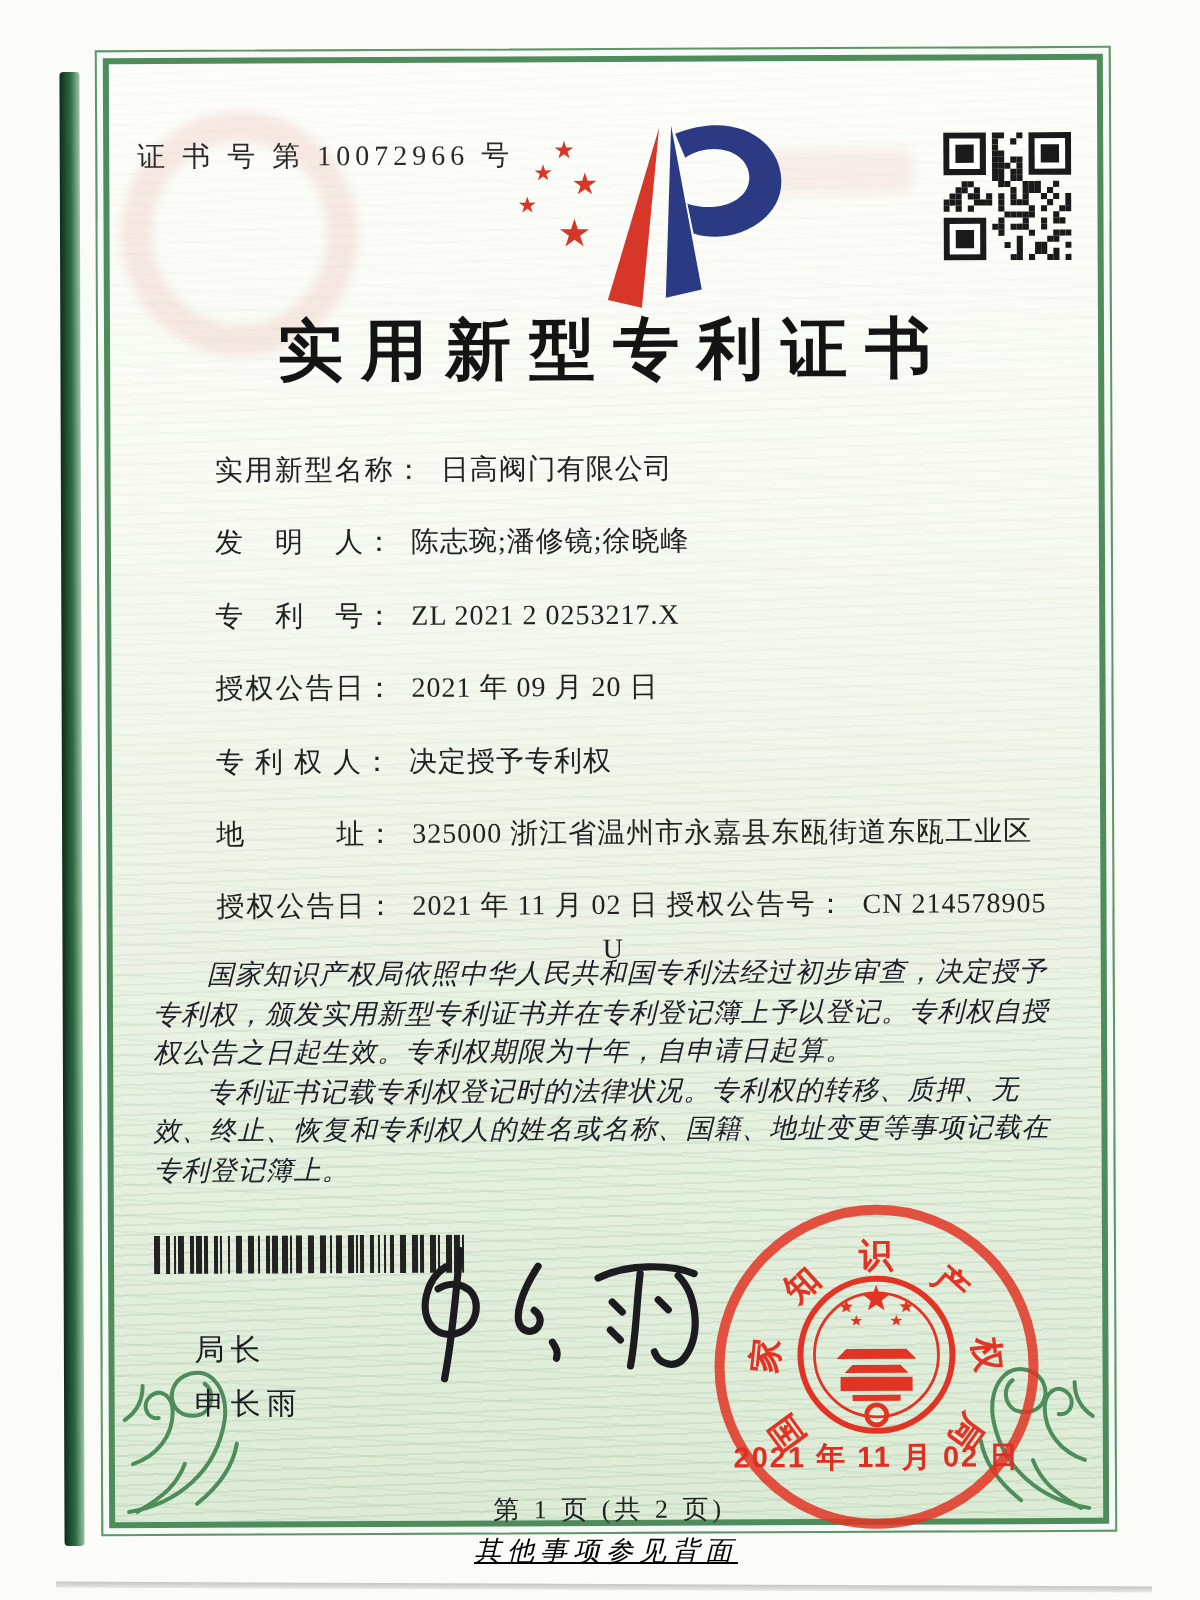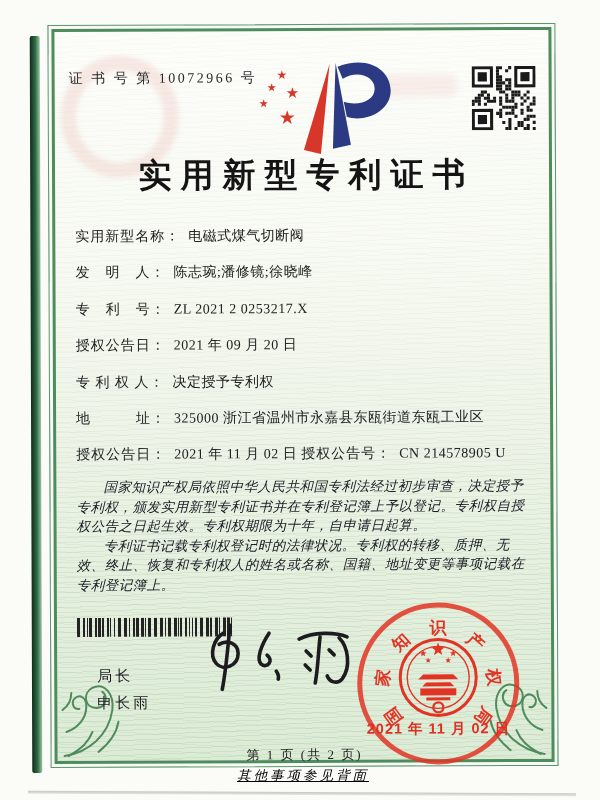--- a/index.html
+++ b/index.html
@@ -53,21 +53,21 @@
   .logo{position:absolute;left:200px;top:32px;width:150px;height:106px;}
   .logo .star{position:absolute;color:#d63729;line-height:1;}
   .qr{position:absolute;left:423px;top:42px;width:64px;height:64px;}
   .cert-title{
     position:absolute;left:0;right:0;top:128px;text-align:center;
     font-size:33px;font-weight:700;letter-spacing:9px;text-indent:9px;color:#141414;
   }
   
   .fields{position:absolute;left:26px;right:20px;top:200px;font-size:14px;color:#222;}
   .frow{height:36.4px;line-height:22px;position:relative;letter-spacing:.5px;}
-  .flabel{letter-spacing:1px;}
+  .flabel{letter-spacing:1px;margin-left:32px;}
   .fvalue{margin-left:8px;}
   .pair2{position:absolute;left:225px;top:0;}
   
   .body-text{
     position:absolute;left:26px;right:24px;top:452px;
     font-size:13.5px;line-height:19.5px;font-style:italic;color:#20202a;
     letter-spacing:.5px;
   }
   .body-text p{margin:0;text-indent:2em;}
   
@@ -268,21 +268,21 @@
       <rect x="48" y="6" width="9" height="9" fill="#1a1a1a"></rect>
       <rect x="0" y="42" width="21" height="21" fill="#1a1a1a"></rect>
       <rect x="3" y="45" width="15" height="15" fill="#ffffff"></rect>
       <rect x="6" y="48" width="9" height="9" fill="#1a1a1a"></rect>
     </svg>
 
   <div class="cert-title">实用新型专利证书</div>
 
   <div class="fields">
     <div class="frow">
-      <span class="flabel">实用新型名称：</span><span class="fvalue">电磁式煤气切断阀</span>
+      <span class="flabel">实用新型名称：</span><span class="fvalue">日高阀门有限公司</span>
     </div>
     <div class="frow">
       <span class="flabel">发　明　人：</span><span class="fvalue">陈志琬;潘修镜;徐晓峰</span>
     </div>
     <div class="frow">
       <span class="flabel">专　利　号：</span><span class="fvalue">ZL 2021 2 0253217.X</span>
     </div>
     <div class="frow">
       <span class="flabel">授权公告日：</span><span class="fvalue">2021 年 09 月 20 日</span>
     </div>

